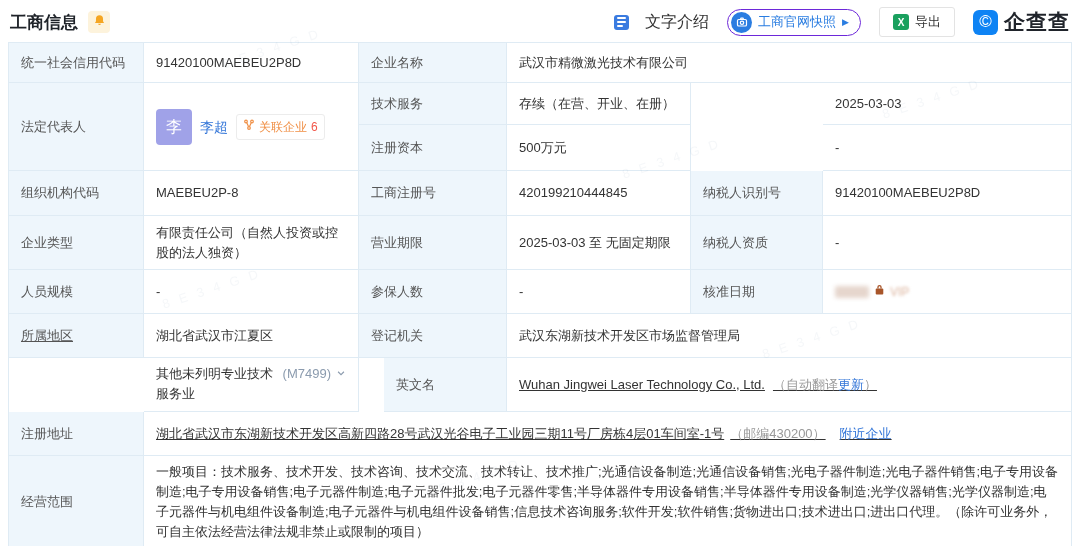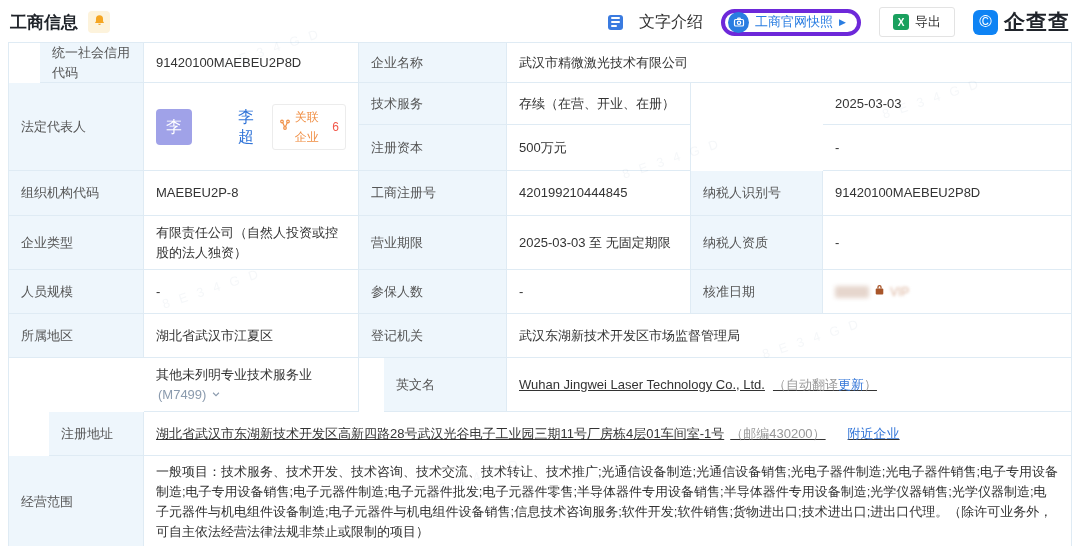--- a/index.html
+++ b/index.html
@@ -19,21 +19,21 @@
   
   .hdr { height:42px; display:flex; align-items:center; justify-content:space-between; padding:2px 2px 0 2px; }
   .hdr-left { display:flex; align-items:center; gap:10px; }
   .title { font-size:17px; font-weight:bold; color:#1f2329; }
   .bell-wrap { width:22px; height:22px; background:#fdf3dc; border-radius:4px; display:flex; align-items:center; justify-content:center; }
   .hdr-right { display:flex; align-items:center; gap:18px; }
   .act { display:flex; align-items:center; gap:16px; font-size:16px; color:#333; cursor:pointer; }
   .sq-icon { width:15px; height:15px; border-radius:3px; background:#3a7be0; display:flex; flex-direction:column; justify-content:center; align-items:center; gap:2px; }
   .sq-icon i { display:block; height:2px; background:#fff; border-radius:1px; }
   .sq-icon i:nth-child(1){ width:9px; } .sq-icon i:nth-child(2){ width:9px; } .sq-icon i:nth-child(3){ width:6px; margin-right:3px; }
-  .pill { display:flex; align-items:center; gap:6px; border:4px solid #6d28d9; border-radius:14px; height:27px; padding:2px 11px 2px 3px; color:#2a7de1; font-size:13px; cursor:pointer; background:#fff; }
+  .pill { display:flex; align-items:center; gap:6px; border:1px solid #6d28d9; border-radius:14px; height:27px; padding:2px 11px 2px 3px; color:#2a7de1; font-size:13px; cursor:pointer; background:#fff; }
   .pill .circ { width:21px; height:21px; border-radius:50%; background:#2a7de1; display:flex; align-items:center; justify-content:center; }
   .pill .arrow { font-size:9px; color:#2a7de1; }
   .btn-export { display:flex; align-items:center; gap:6px; border:1px solid #e3e3e3; border-radius:3px; padding:5px 13px; font-size:13px; color:#333; background:#fff; cursor:pointer; }
   .xls { width:16px; height:16px; border-radius:3px; background:#1aa05e; color:#fff; font-size:10px; font-weight:bold; display:flex; align-items:center; justify-content:center; }
   .brand { display:flex; align-items:center; gap:6px; }
   .brand-icon { width:25px; height:25px; border-radius:6px; background:#0e83f4; color:#fff; display:flex; align-items:center; justify-content:center; font-size:17px; }
   .brand-name { font-size:21px; font-weight:bold; color:#20242b; letter-spacing:1px; }
 
   
   .tbl { border:1px solid #dfebf4; display:grid;
@@ -43,37 +43,37 @@
   .lbl { background:#eef6fc; color:#555; }
   .val { background:#fff; color:#333; }
   .ce { border-right:none; }
   .be { border-bottom:none; }
   .dim { color:#999; }
   a.lnk { color:#3275d8; text-decoration:none; cursor:pointer; }
 
   
   .legal { gap:8px; }
   .avatar { width:36px; height:36px; border-radius:4px; background:#a0a2e8; color:#fff; font-size:16px; display:flex; align-items:center; justify-content:center; flex:none; }
-  .rep-name { font-size:16px;margin-left:38px; }
+  .rep-name { font-size:14px; }
   .rel-badge { display:flex; align-items:center; gap:4px; border:1px solid #ececec; border-radius:3px; padding:2px 6px; font-size:12px; cursor:pointer; background:#fff; }
   .rel-txt { color:#f08f45; }
   .rel-num { color:#f2574a; }
 
   
-  .ind-col { flex-direction:column; align-items:flex-start; justify-content:center; }
+  .ind-col { flex-direction:row; align-items:flex-start; justify-content:center; }
   .ind-code { display:flex; align-items:center; gap:5px; color:#8b9bae; padding-left:2px; cursor:pointer; }
 
   
   .masked { gap:4px; }
   .blur-blob { width:34px; height:12px; border-radius:2px; background:#e6d6cd; filter:blur(2px); }
   .vip-txt { color:#dcb49e; font-size:12px; filter:blur(1.5px); }
 
   .scope { align-items:center; }
   .scope-text { line-height:20px; }
-  .addr-gap { margin-left:22px; }
+  .addr-gap { margin-left:14px; }
 </style>
 </head>
 <body>
 
 <div class="page">
 
   <span class="wm">8E34GD</span>
   <span class="wm">8E34GD</span>
   <span class="wm">8E34GD</span>
   <span class="wm">8E34GD</span>
@@ -118,21 +118,21 @@
       </div>
       <div class="brand">
         <span class="brand-icon">©</span>
         <span class="brand-name">企查查</span>
       </div>
     </div>
   </div>
 
   <div class="tbl">
 
-    <div class="cell lbl" style="grid-column:1;grid-row:1;margin-left:31px;">统一社会信用代码</div>
+    <div class="cell lbl" style="grid-column:1;grid-row:1;">统一社会信用代码</div>
     <div class="cell val" style="grid-column:2;grid-row:1;">91420100MAEBEU2P8D</div>
     <div class="cell lbl" style="grid-column:3;grid-row:1;">企业名称</div>
     <div class="cell val ce" style="grid-column:4 / span 3;grid-row:1;">武汉市精微激光技术有限公司</div>
 
     <div class="cell lbl" style="grid-column:1;grid-row:2 / span 2;">法定代表人</div>
     <div class="cell val legal" style="grid-column:2;grid-row:2 / span 2;">
       <span class="avatar">李</span>
       <a class="lnk rep-name">李超</a>
       <span class="rel-badge">
         <span>
@@ -177,21 +177,21 @@
       <span class="blur-blob"></span>
       <span>
         <svg width="13" height="13" viewBox="0 0 24 24" fill="#a85529">
           <rect x="5" y="10" width="14" height="11" rx="1.8"></rect>
           <path d="M8 10V7.5a4 4 0 0 1 8 0V10h-2.4V7.5a1.6 1.6 0 0 0-3.2 0V10z"></path>
         </svg>
       </span>
       <span class="vip-txt">VIP</span>
     </div>
 
-    <div class="cell lbl" style="grid-column:1;grid-row:7;">所属地区</div>
+    <div class="cell lbl" style="grid-column:1;grid-row:7;text-decoration:underline;">所属地区</div>
     <div class="cell val" style="grid-column:2;grid-row:7;">湖北省武汉市江夏区</div>
     <div class="cell lbl" style="grid-column:3;grid-row:7;">登记机关</div>
     <div class="cell val ce" style="grid-column:4 / span 3;grid-row:7;">武汉东湖新技术开发区市场监督管理局</div>
 
     <div class="cell val ind-col" style="grid-column:2;grid-row:8;">
       <span>其他未列明专业技术服务业</span>
       <span class="ind-code">
         <span>(M7499)</span>
         <span>
           <svg width="10" height="10" viewBox="0 0 24 24" fill="none" stroke="#8b9bae" stroke-width="2.6">
@@ -199,21 +199,21 @@
             </svg>
         </span>
       </span>
     </div>
     <div class="cell lbl" style="grid-column:3;grid-row:8;margin-left:25px;">英文名</div>
     <div class="cell val ce" style="grid-column:4 / span 3;grid-row:8;gap:8px;text-decoration:underline;">
       <span>Wuhan Jingwei Laser Technology Co., Ltd.</span>
       <span class="dim"><span>（自动翻译</span><a class="lnk">更新</a><span>）</span></span>
     </div>
 
-    <div class="cell lbl" style="grid-column:1;grid-row:9;margin-left:40px;">注册地址</div>
+    <div class="cell lbl" style="grid-column:1;grid-row:9;">注册地址</div>
     <div class="cell val ce" style="grid-column:2 / span 5;grid-row:9;text-decoration:underline;">
       <span>湖北省武汉市东湖新技术开发区高新四路28号武汉光谷电子工业园三期11号厂房栋4层01车间室-1号</span>
       <span class="dim" style="margin-left:6px;">（邮编430200）</span>
       <a class="lnk addr-gap">附近企业</a>
     </div>
 
     <div class="cell lbl be" style="grid-column:1;grid-row:10;">经营范围</div>
     <div class="cell val ce be scope" style="grid-column:2 / span 5;grid-row:10;">
       <span class="scope-text">一般项目：技术服务、技术开发、技术咨询、技术交流、技术转让、技术推广;光通信设备制造;光通信设备销售;光电子器件制造;光电子器件销售;电子专用设备制造;电子专用设备销售;电子元器件制造;电子元器件批发;电子元器件零售;半导体器件专用设备销售;半导体器件专用设备制造;光学仪器销售;光学仪器制造;电子元器件与机电组件设备制造;电子元器件与机电组件设备销售;信息技术咨询服务;软件开发;软件销售;货物进出口;技术进出口;进出口代理。（除许可业务外，可自主依法经营法律法规非禁止或限制的项目）</span>
     </div>

